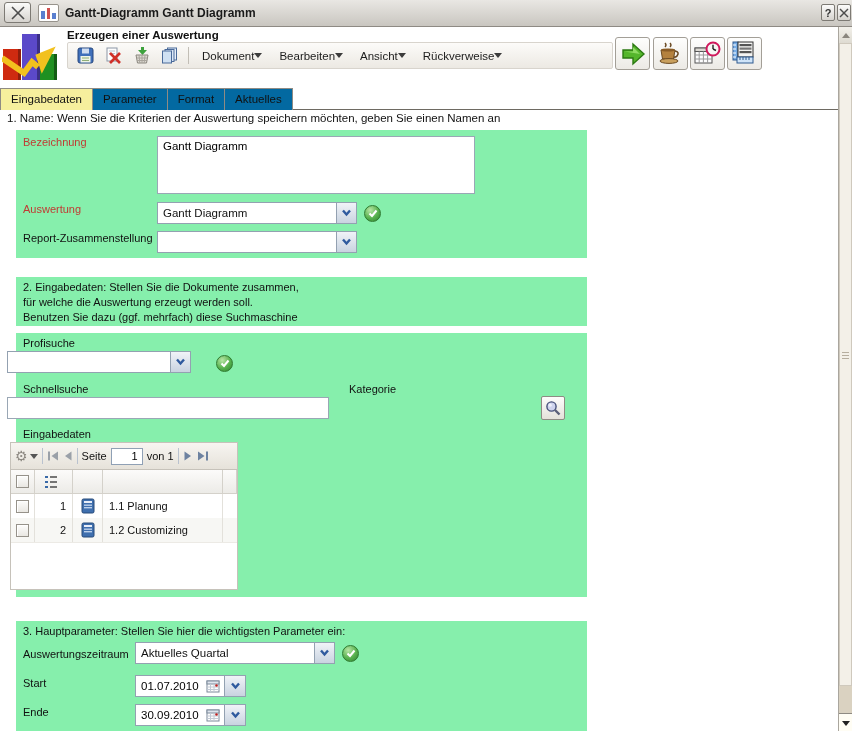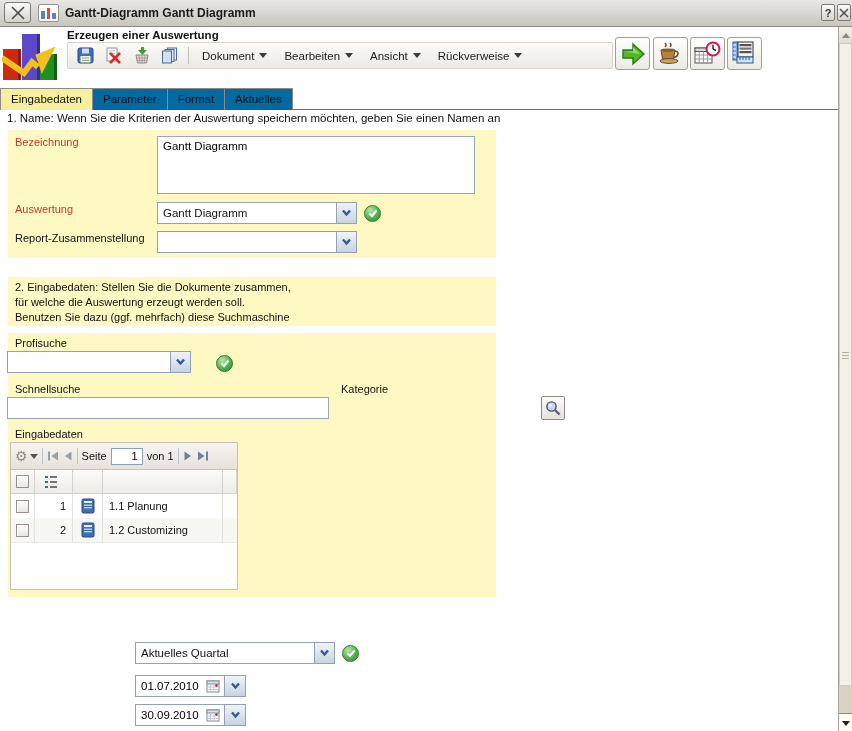--- a/index.html
+++ b/index.html
@@ -20,21 +20,21 @@
   .x-small{left:837px;top:4px;width:14px;height:17px;border-radius:2px;}
 
   
   .logo{position:absolute;left:2px;top:30px;width:58px;height:50px;}
   .app-title{position:absolute;left:67px;top:29px;font-weight:bold;font-size:11.5px;}
   .menubar{position:absolute;left:67px;top:42px;width:546px;height:27px;box-sizing:border-box;
     background:linear-gradient(#fcfbf9,#ecu 0);background:linear-gradient(#fcfbf9,#ece9e3);
     border:1px solid #d8d4cd;border-radius:2px;display:flex;align-items:center;padding:0 8px;gap:9px;}
   .tool-ic{width:19px;height:19px;display:flex;align-items:center;justify-content:center;cursor:pointer;}
   .vsep{width:1px;height:17px;background:#c2beb6;}
-  .menu-item{display:flex;align-items:center;gap:5px;padding:2px 4px;cursor:pointer;color:#1c1c1c;font-size:11.5px;}
+  .menu-item{display:flex;align-items:center;padding:2px 4px;cursor:pointer;color:#1c1c1c;font-size:11.5px;}
   .tri-down{width:0;height:0;border-left:4px solid transparent;border-right:4px solid transparent;border-top:5px solid #3c3c3c;}
   .big-btn{position:absolute;top:37px;width:35px;height:33px;box-sizing:border-box;border:1px solid #a39f97;
     border-radius:3px;background:linear-gradient(#fefefd,#eceae5);display:flex;align-items:center;justify-content:center;cursor:pointer;}
 
   
   .scrollbar{position:absolute;left:838px;top:27px;width:14px;height:704px;background:#f6f3ec;border-left:1px solid #aaa69e;box-sizing:border-box;}
   .sb-up{position:absolute;left:0;top:0;width:13px;height:16px;background:linear-gradient(#f2f0ea,#dedbd2);border-bottom:1px solid #c2beb4;}
   .sb-thumb{position:absolute;left:0;top:16px;width:13px;height:643px;background:#f3f0e8;border:1px solid #cfc9bd;box-sizing:border-box;}
   .sb-grip{position:absolute;left:3px;top:325px;width:7px;height:8px;
     background:repeating-linear-gradient(#b6ae9f 0 1px,transparent 1px 3px);}
@@ -45,21 +45,21 @@
   .arr-dn{width:0;height:0;border-left:4px solid transparent;border-right:4px solid transparent;border-top:5px solid #222;}
 
   
   .tabbar{position:absolute;left:0;top:88px;width:838px;height:22px;border-bottom:1px solid #6e6a62;box-sizing:border-box;display:flex;}
   .tab{box-sizing:border-box;height:22px;padding:4px 10px 0 10px;border:1px solid #8f8b84;border-bottom:none;
     background:#0369a1;cursor:pointer;font-size:11.5px;}
   .tab + .tab{border-left:none;}
   .tab.active{background:#f6ef9d;}
 
   
-  .panel{position:absolute;left:8px;width:488px;background:#fef9c3;}
+  .panel{position:absolute;left:16px;width:571px;background:#86efac;}
   .lbl{position:absolute;color:#111;}
   .red{color:#c03a33;}
   .ital{}
   .heading{position:absolute;left:7px;font-size:11.5px;}
 
   textarea.box{position:absolute;box-sizing:border-box;border:1px solid #9aa7b5;background:#fff;
     font-family:"Liberation Sans","DejaVu Sans",sans-serif;font-size:11.5px;padding:3px 5px;resize:none;outline:none;}
   input.box{position:absolute;box-sizing:border-box;border:1px solid #9aa7b5;background:#fff;
     font-family:"Liberation Sans","DejaVu Sans",sans-serif;font-size:11.5px;padding:0 5px;outline:none;}
 
@@ -427,20 +427,29 @@
           <rect x="3" y="3" width="8" height="2" fill="#e8eef8"></rect>
           <rect x="3" y="6.5" width="8" height="1.4" fill="#bcd0ea"></rect>
           <rect x="3" y="9" width="8" height="1.4" fill="#bcd0ea"></rect>
         </svg>
       </span>
       <span class="gc gc4">1.2 Customizing</span>
       <span class="gc gc5"></span>
     </div>
   </div>
 
+  <div class="panel" style="top:621px;height:110px">
+    <div style="position:absolute;left:7px;top:4px">
+      <span>3. Hauptparameter:</span>
+      <span class="ital">Stellen Sie hier die wichtigsten Parameter ein:</span>
+    </div>
+    <span class="lbl" style="left:7px;top:27px">Auswertungszeitraum</span>
+    <span class="lbl" style="left:7px;top:56px">Start</span>
+    <span class="lbl" style="left:7px;top:85px">Ende</span>
+  </div>
 
   <div class="combo" style="left:135px;top:642px;width:200px">
     <span class="combo-val">Aktuelles Quartal</span>
     <span class="combo-btn">
       <svg width="11" height="8">
           <path d="M2 1.5 L5.5 5.5 L9 1.5" stroke="#2f5a9e" stroke-width="2.4" fill="none"></path>
         </svg>
     </span>
   </div>
   <div class="check-ok" style="left:342px;top:645px">

